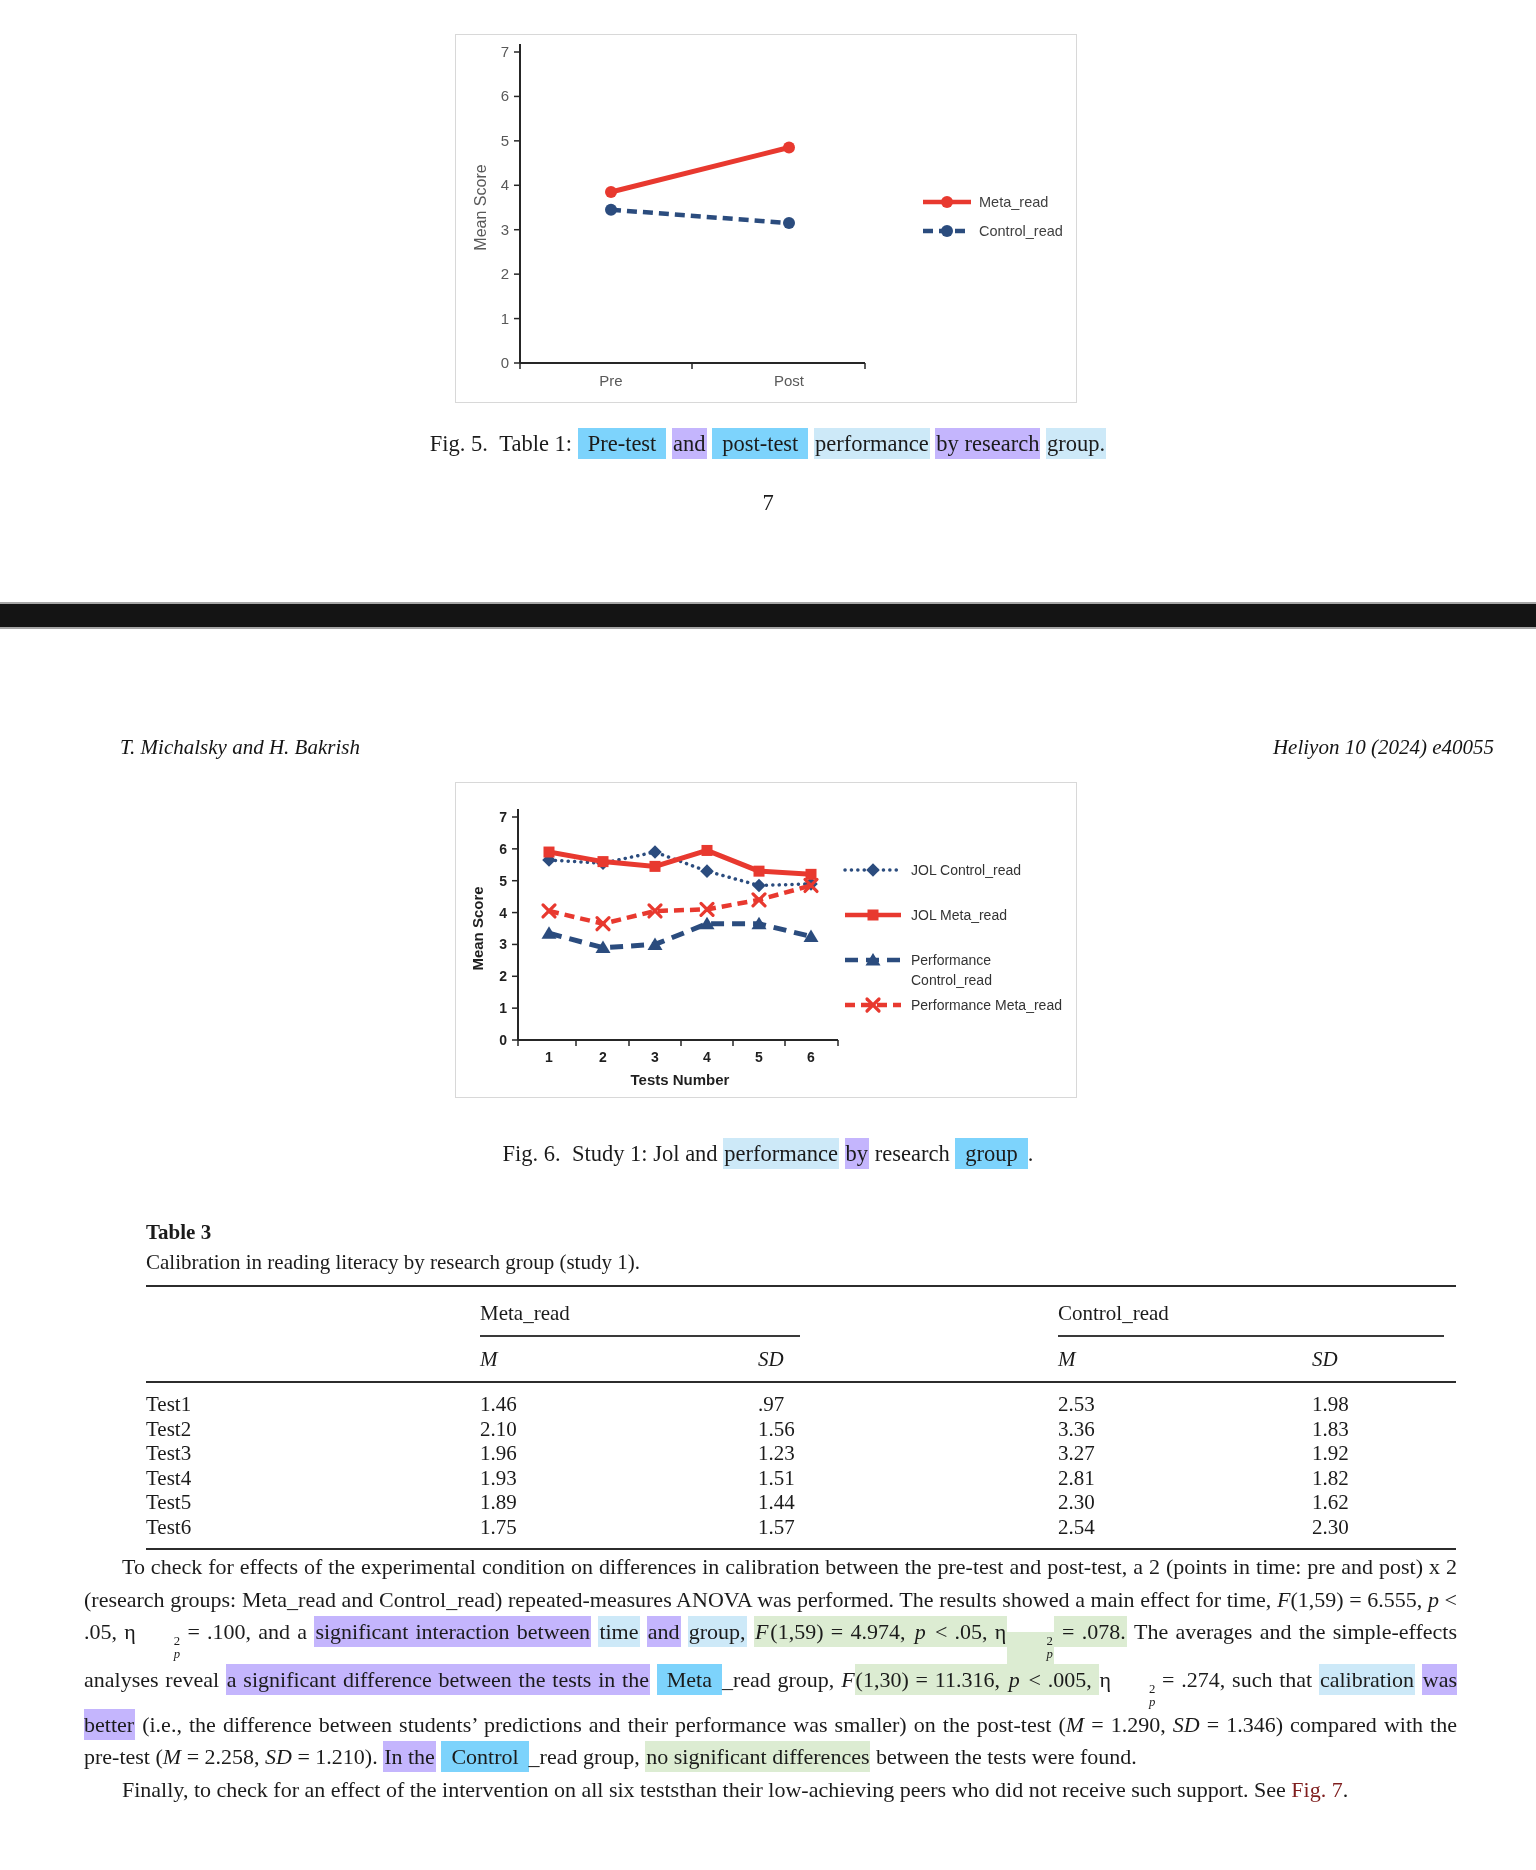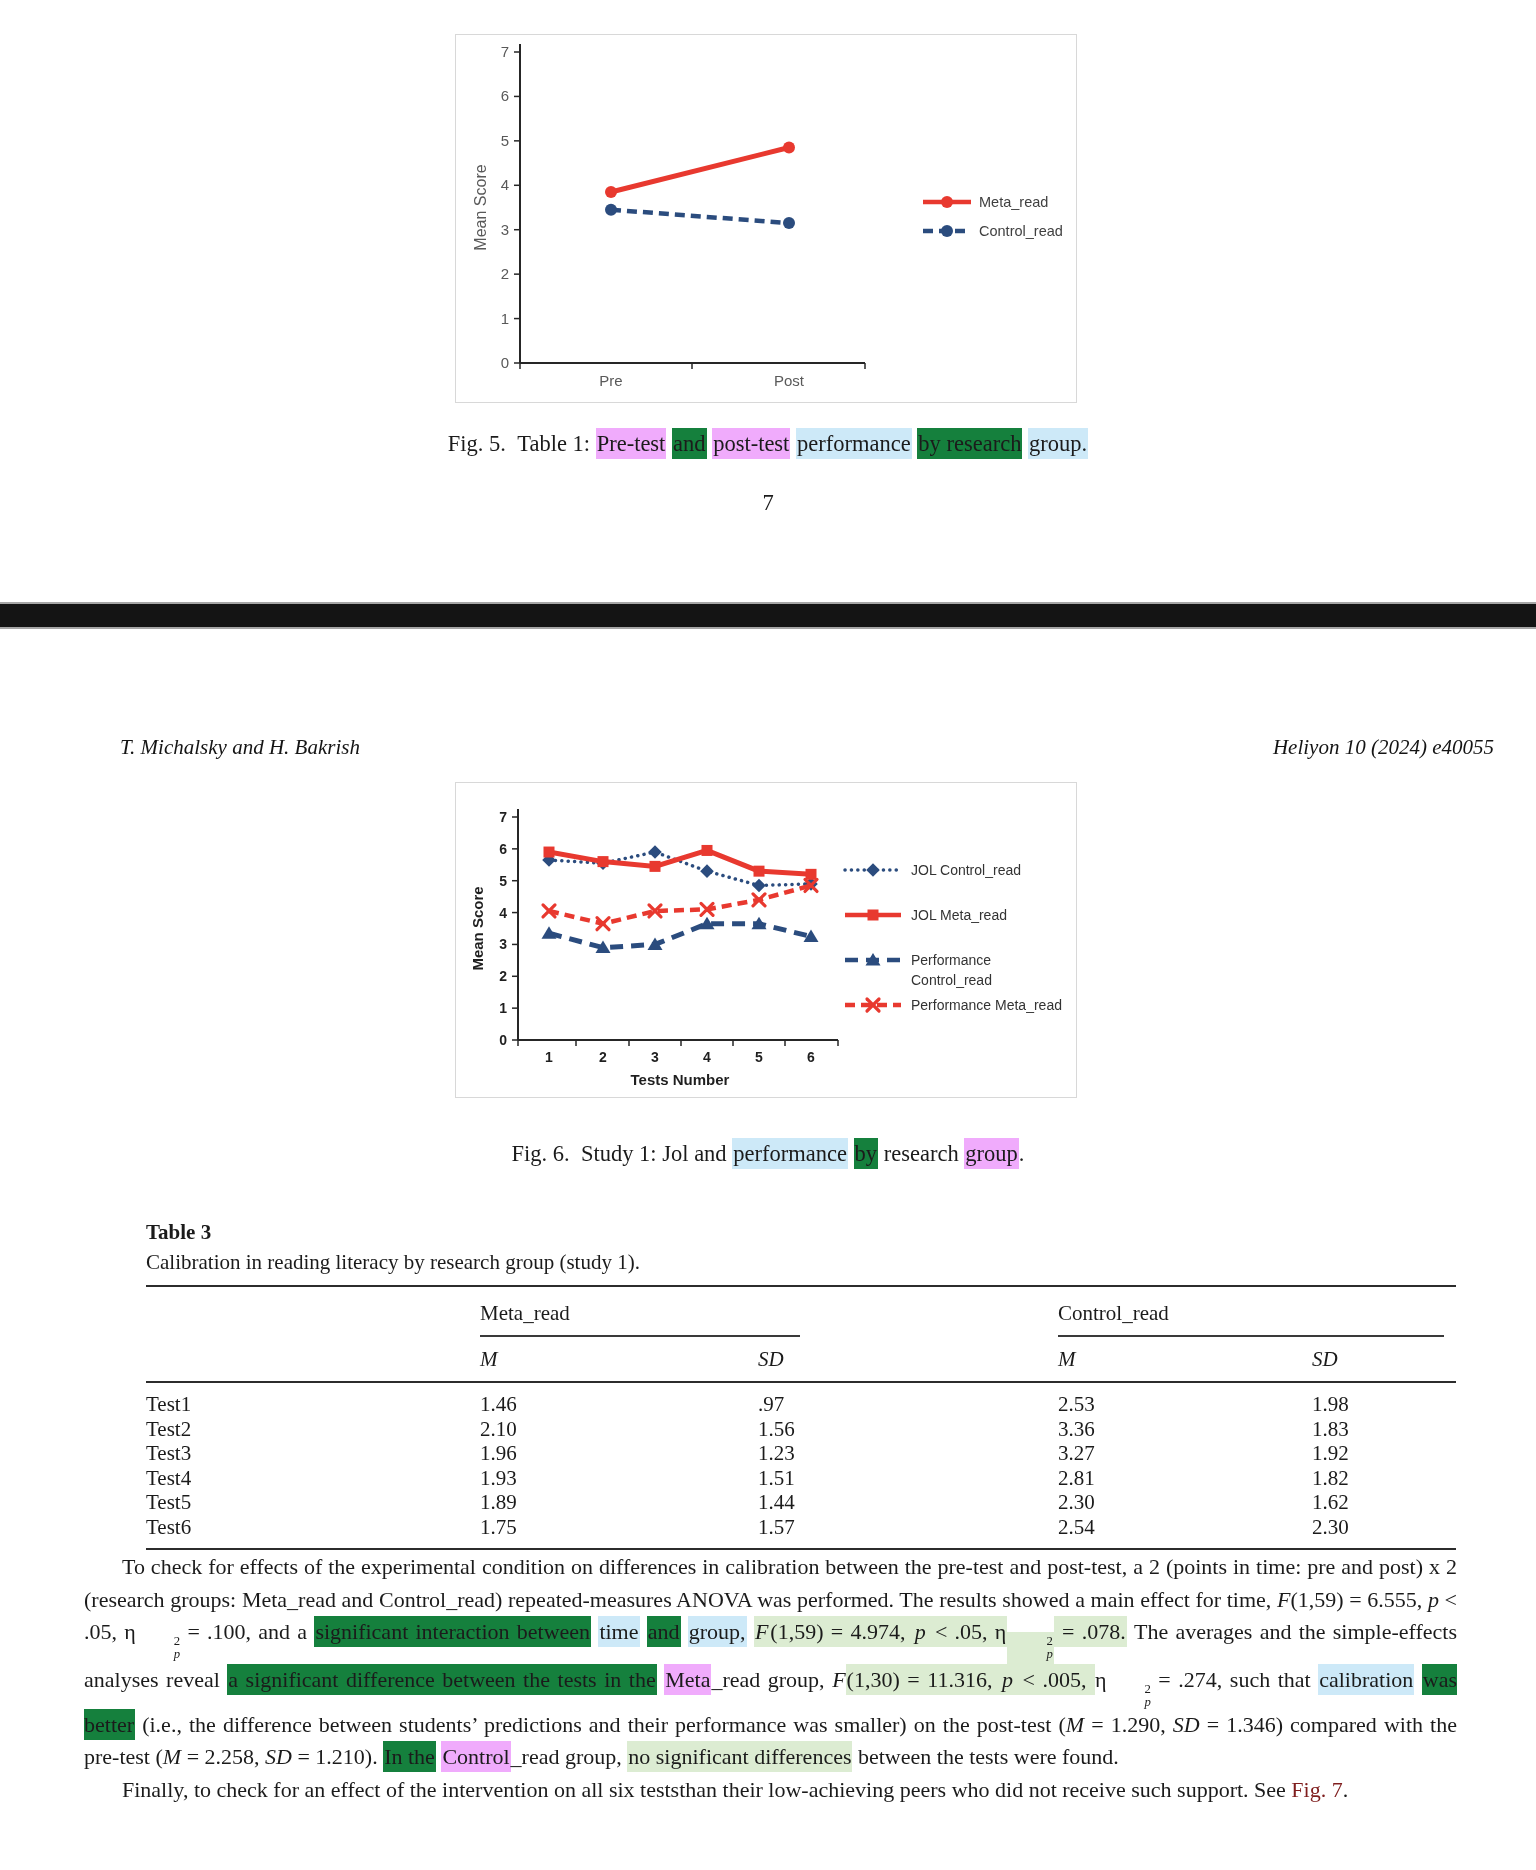--- a/index.html
+++ b/index.html
@@ -43,23 +43,23 @@
   tbody.t3b tr:last-child td{padding-bottom:8px;}
 
   
   .body-text{position:absolute;left:84px;top:1551px;width:1373px;font-size:22px;
              line-height:32.6px;text-align:justify;}
   .body-text p{margin:0;text-indent:38px;}
 
   .bd{font-weight:normal;}
   .it{font-style:italic;}
   .link{color:#7f1d1d;}
-  .hl-yellow{background:#15803d;padding:3px 1px;}
+  .hl-yellow{background:#c4b5fd;padding:3px 1px;}
   .hl-blue{background:#cde9f8;padding:3px 1px;}
-  .hl-purple{background:#f0abfc;padding:3px 1px;}
+  .hl-purple{background:#7dd3fc;padding:3px 10px;}
   .hl-green{background:#dcecd2;padding:3px 1px;}
 
   .supsub{display:inline-flex;flex-direction:column;align-items:center;vertical-align:-0.45em;
           font-size:0.58em;line-height:1.02;}
   .supsub .ss-b{font-style:italic;}
 </style>
 </head>
 <body>
 
 <div class="page">

